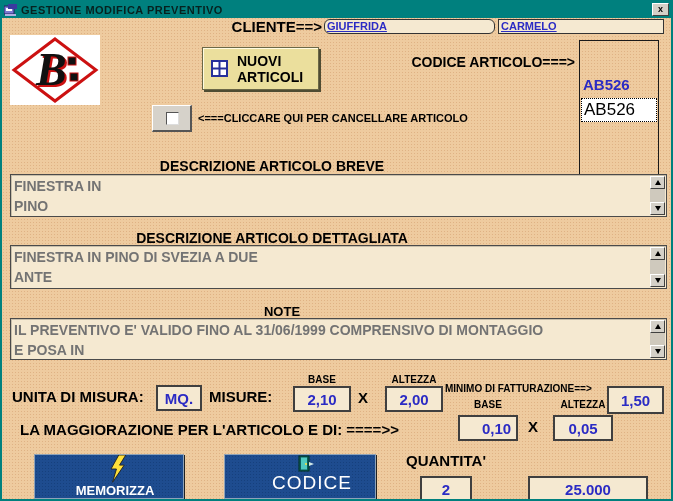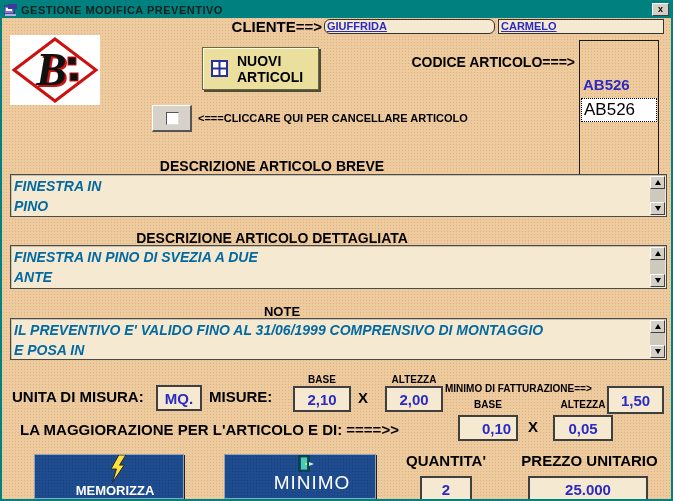--- a/index.html
+++ b/index.html
@@ -58,22 +58,22 @@
   .chk-panel{position:absolute;left:150px;top:103px;width:40px;height:27px;background:#D6D2CA;
     border-top:1px solid #FFF;border-left:1px solid #FFF;border-right:2px solid #555;border-bottom:2px solid #555;}
   .chk-box{position:absolute;left:13px;top:6px;width:13px;height:13px;background:#fff;
     border-top:1px solid #555;border-left:1px solid #555;border-right:1px solid #ddd;border-bottom:1px solid #ddd;}
 
   
   .tbox{
     position:absolute;left:8px;width:657px;background:#F5E9D1;border:1px solid #4a4a4a;
     box-shadow:inset 1px 1px 0 rgba(0,0,0,.18);
   }
-  .tbox .txt{position:absolute;left:3px;top:1px;right:20px;color:#0369a1;font-weight:bold;font-size:14px;
-    line-height:20px;white-space:pre-line;overflow:hidden;font-style:italic;}
+  .tbox .txt{position:absolute;left:3px;top:1px;right:20px;color:#737373;font-weight:bold;font-size:14px;
+    line-height:20px;white-space:pre-line;overflow:hidden;}
 
   
   .vsb{position:absolute;top:1px;bottom:1px;right:1px;width:15px;background:#CFC9BD;}
   .vsb-btn{position:absolute;left:0;width:15px;height:13px;background:#D4D0C8;
     border-top:1px solid #fff;border-left:1px solid #fff;border-right:1px solid #404040;border-bottom:1px solid #404040;
     display:flex;align-items:center;justify-content:center;}
   .vsb-btn.up{top:0;} .vsb-btn.down{bottom:0;}
   .tri-up{width:0;height:0;border-left:3px solid transparent;border-right:3px solid transparent;border-bottom:5px solid #000;}
   .tri-down{width:0;height:0;border-left:3px solid transparent;border-right:3px solid transparent;border-top:5px solid #000;}
 
@@ -208,22 +208,21 @@
     <span class="txt" style="font-size:13px;font-weight:bold;margin-left:12px;">MEMORIZZA</span>
   </div>
 
   <div class="btn-navy" style="left:222px;width:152px;">
     <svg width="16" height="17" viewBox="0 0 16 17" style="margin-left:12px;">
       <rect x="1" y="1" width="10" height="15" fill="#0A5C5C" stroke="#032" stroke-width="1"></rect>
       <rect x="3" y="2.5" width="6" height="12" fill="#4FC9C0"></rect>
       <circle cx="8" cy="9" r="1" fill="#FFE03A"></circle>
       <polygon points="11,7 16,9 11,11" fill="#CFE8E8"></polygon>
     </svg>
-    <span class="txt" style="font-size:19px;letter-spacing:1px;margin-left:24px;">MINIMO</span>
+    <span class="txt" style="font-size:19px;letter-spacing:1px;margin-left:24px;">CODICE</span>
   </div>
 
   <div class="lbl" style="left:399px;top:450px;width:90px;text-align:center;font-size:15px;">QUANTITA'</div>
   <div class="field" style="left:418px;top:474px;width:52px;height:26px;">2</div>
 
-  <div class="lbl" style="left:515px;top:450px;width:145px;text-align:center;font-size:15px;">PREZZO UNITARIO</div>
   <div class="field" style="left:526px;top:474px;width:120px;height:26px;">25.000</div>
 
 </div>
 
 </body></html>

